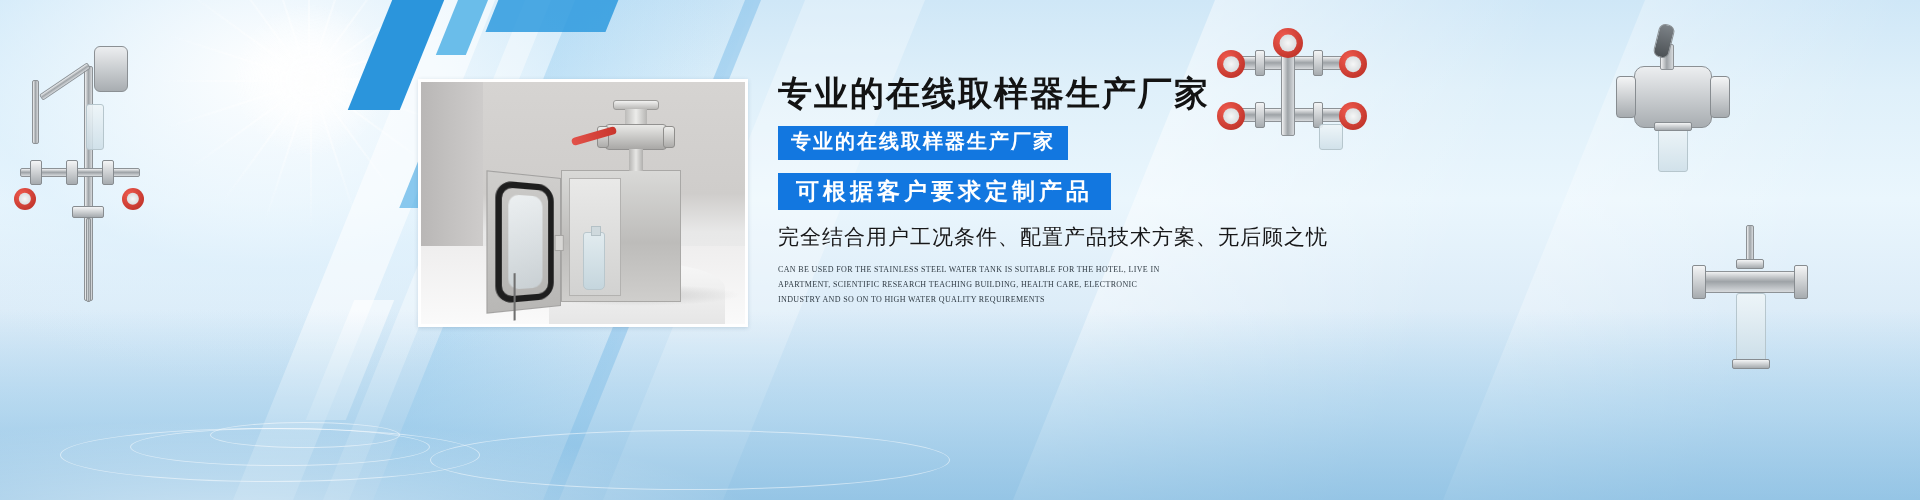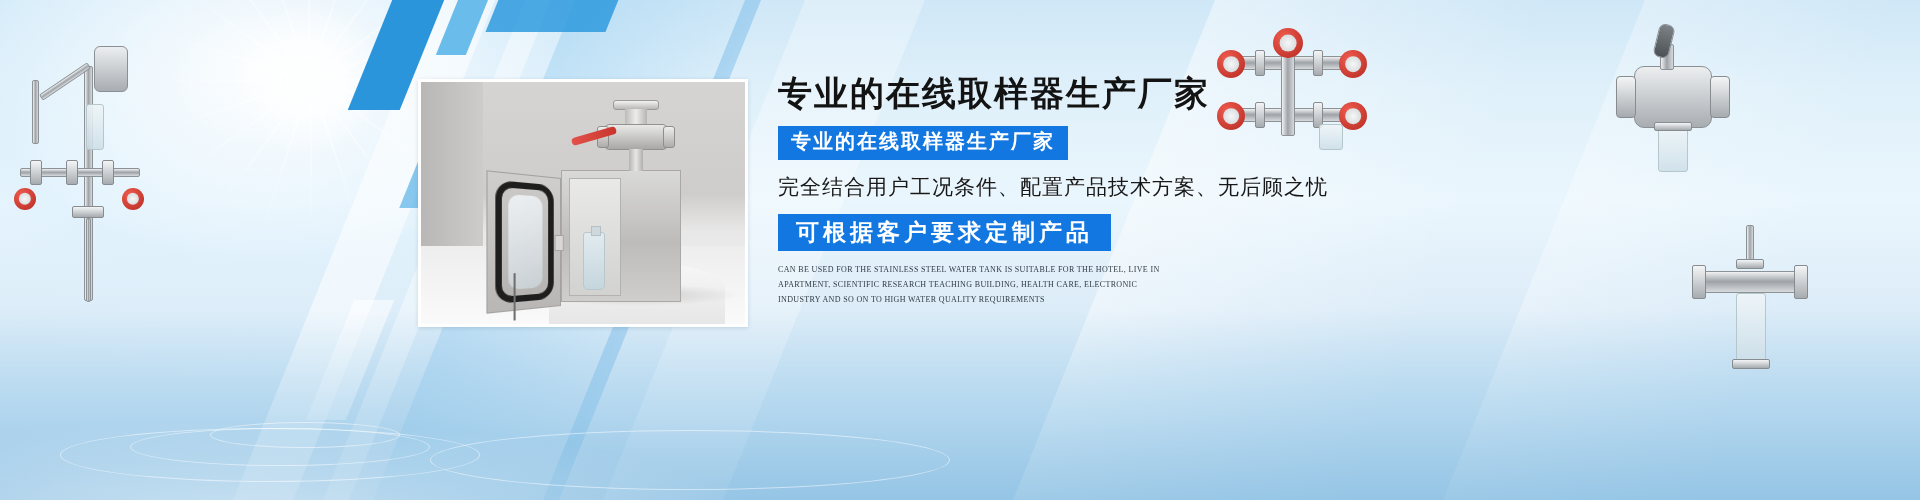--- a/index.html
+++ b/index.html
@@ -426,23 +426,23 @@
   </div>
 
   <div id="text-block">
 
     <div id="company-name">专业的在线取样器生产厂家</div>
 
     <div id="headline-bar">
       <div class="hl-text">专业的在线取样器生产厂家</div>
     </div>
 
-    <div id="subline">完全结合用户工况条件、配置产品技术方案、无后顾之忧</div>
-
     <div id="custom-bar">
       <div class="cb-text">可根据客户要求定制产品</div>
     </div>
 
+    <div id="subline">完全结合用户工况条件、配置产品技术方案、无后顾之忧</div>
+
     <div id="english-desc">CAN BE USED FOR THE STAINLESS STEEL WATER TANK IS SUITABLE FOR THE HOTEL, LIVE IN APARTMENT, SCIENTIFIC RESEARCH TEACHING BUILDING, HEALTH CARE, ELECTRONIC INDUSTRY AND SO ON TO HIGH WATER QUALITY REQUIREMENTS</div>
   </div>
 
 
 </div>
 
 </body></html>

